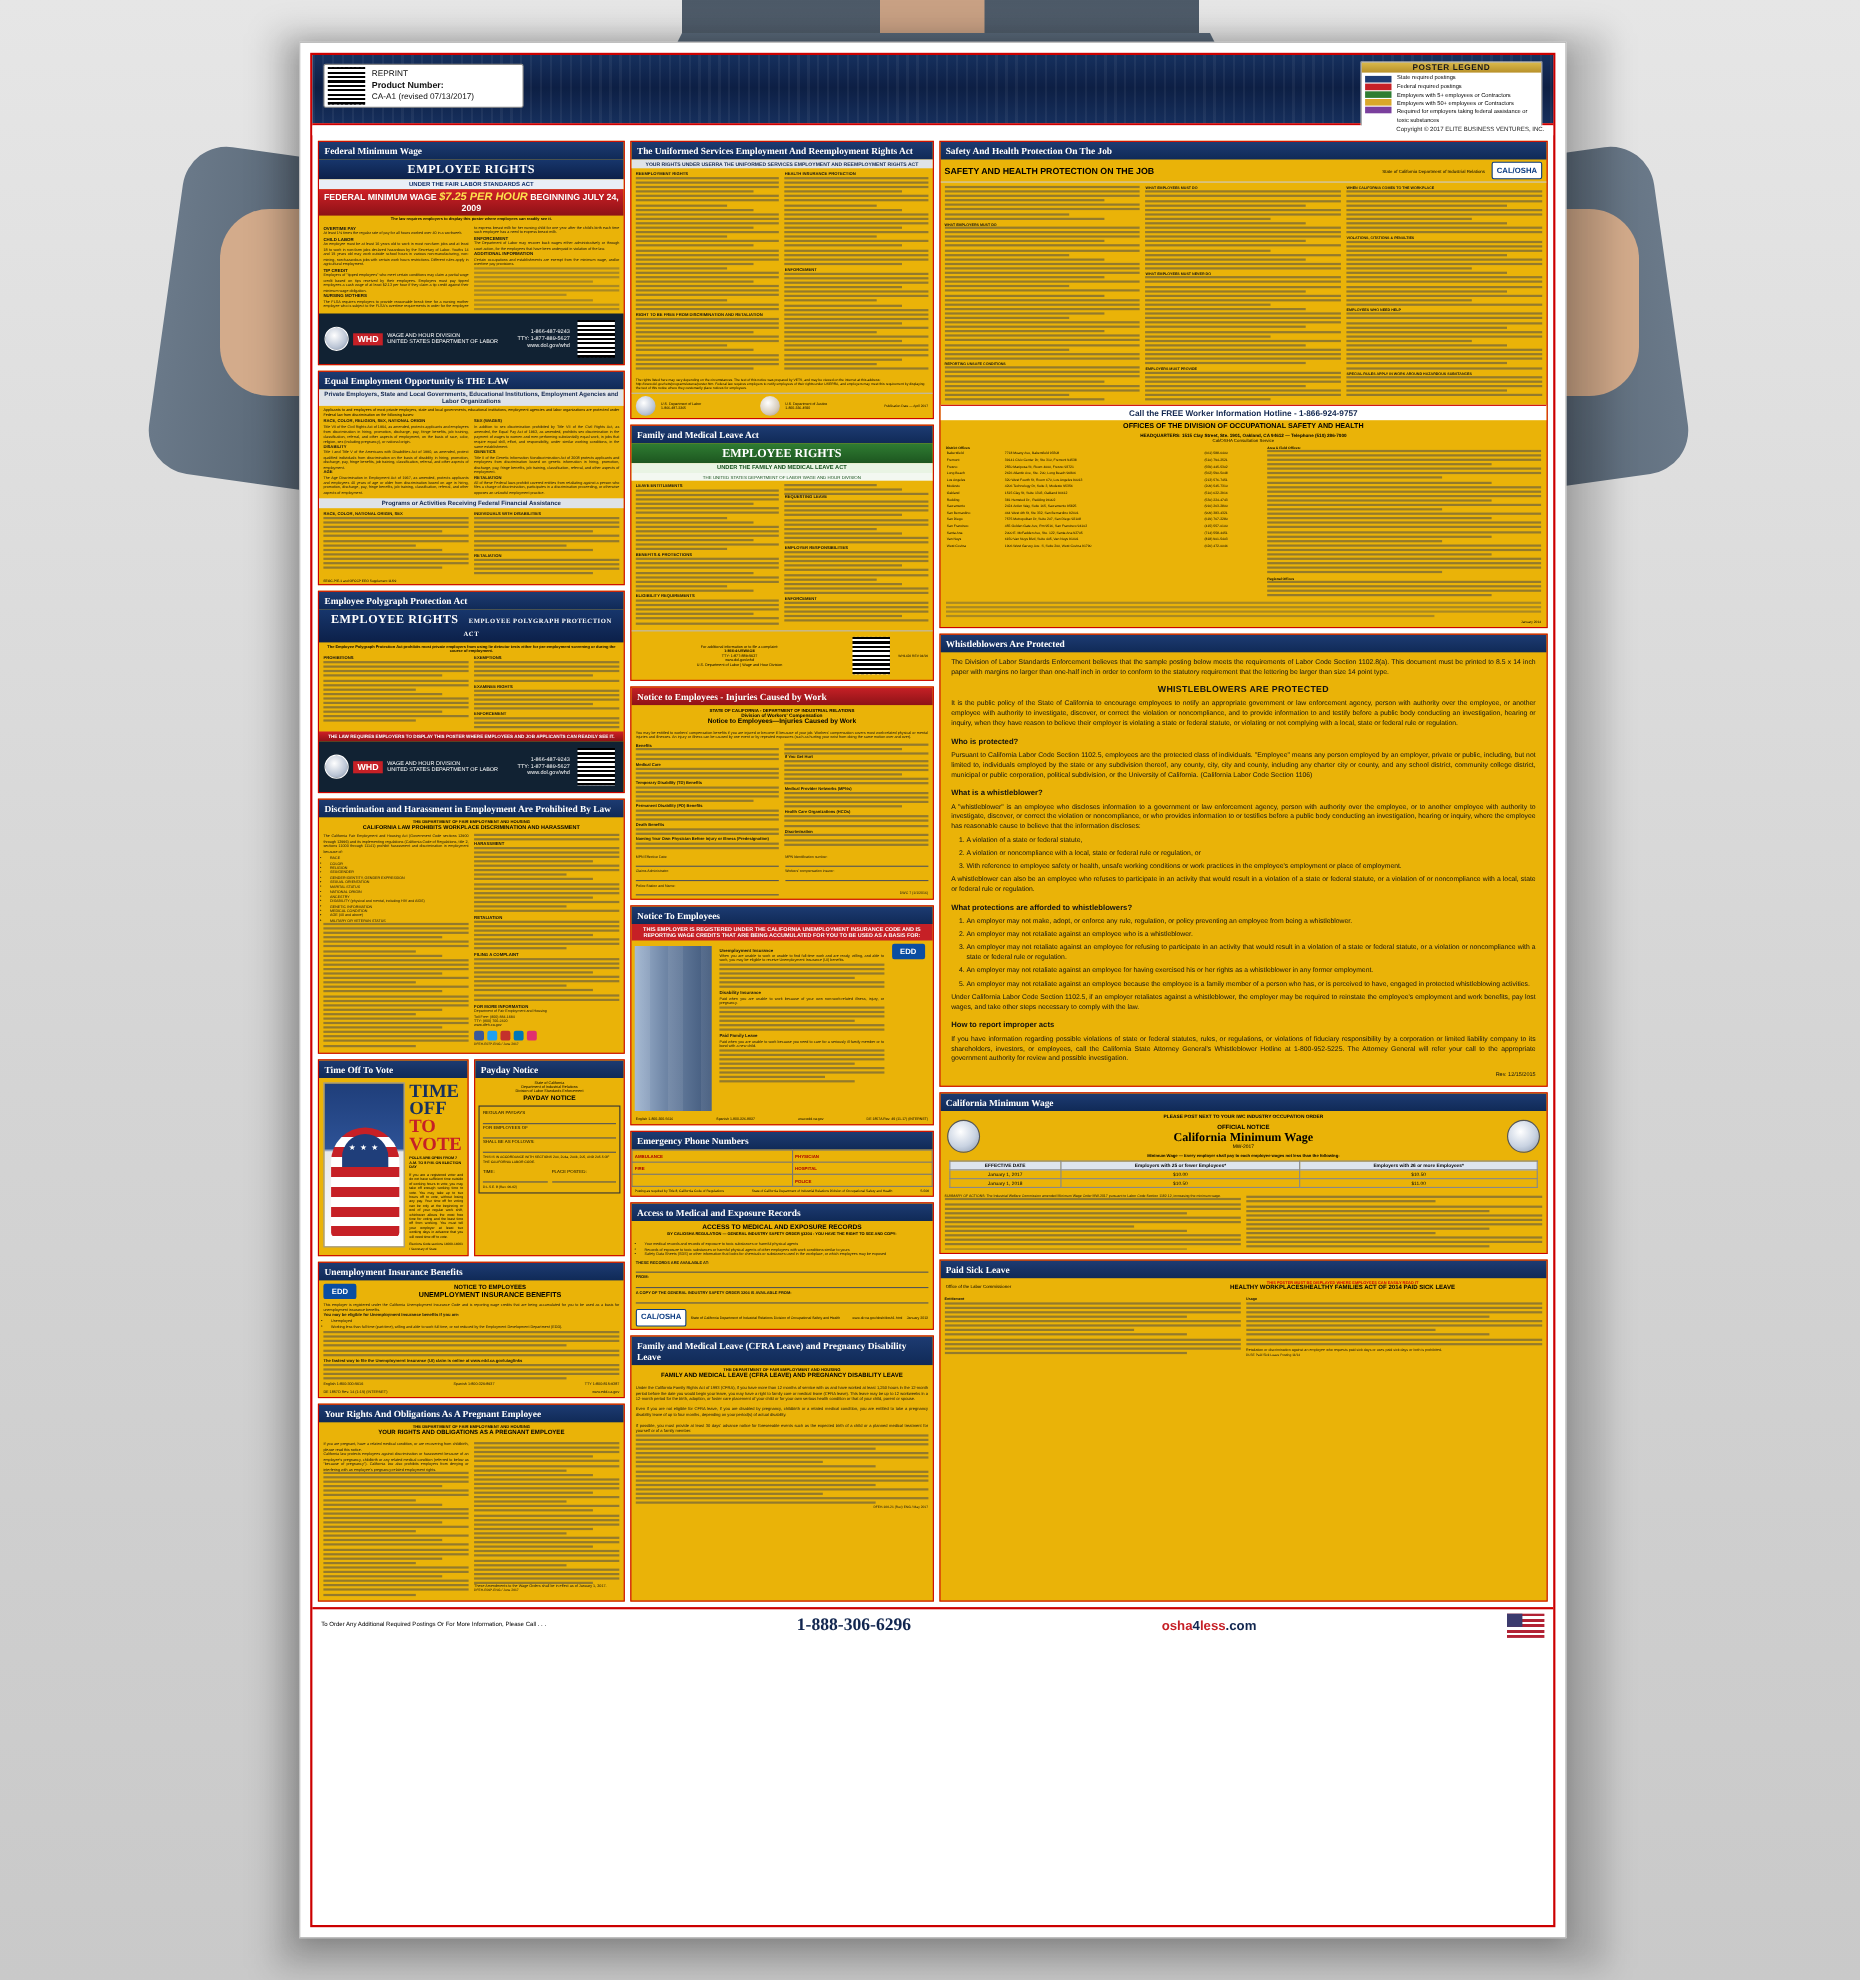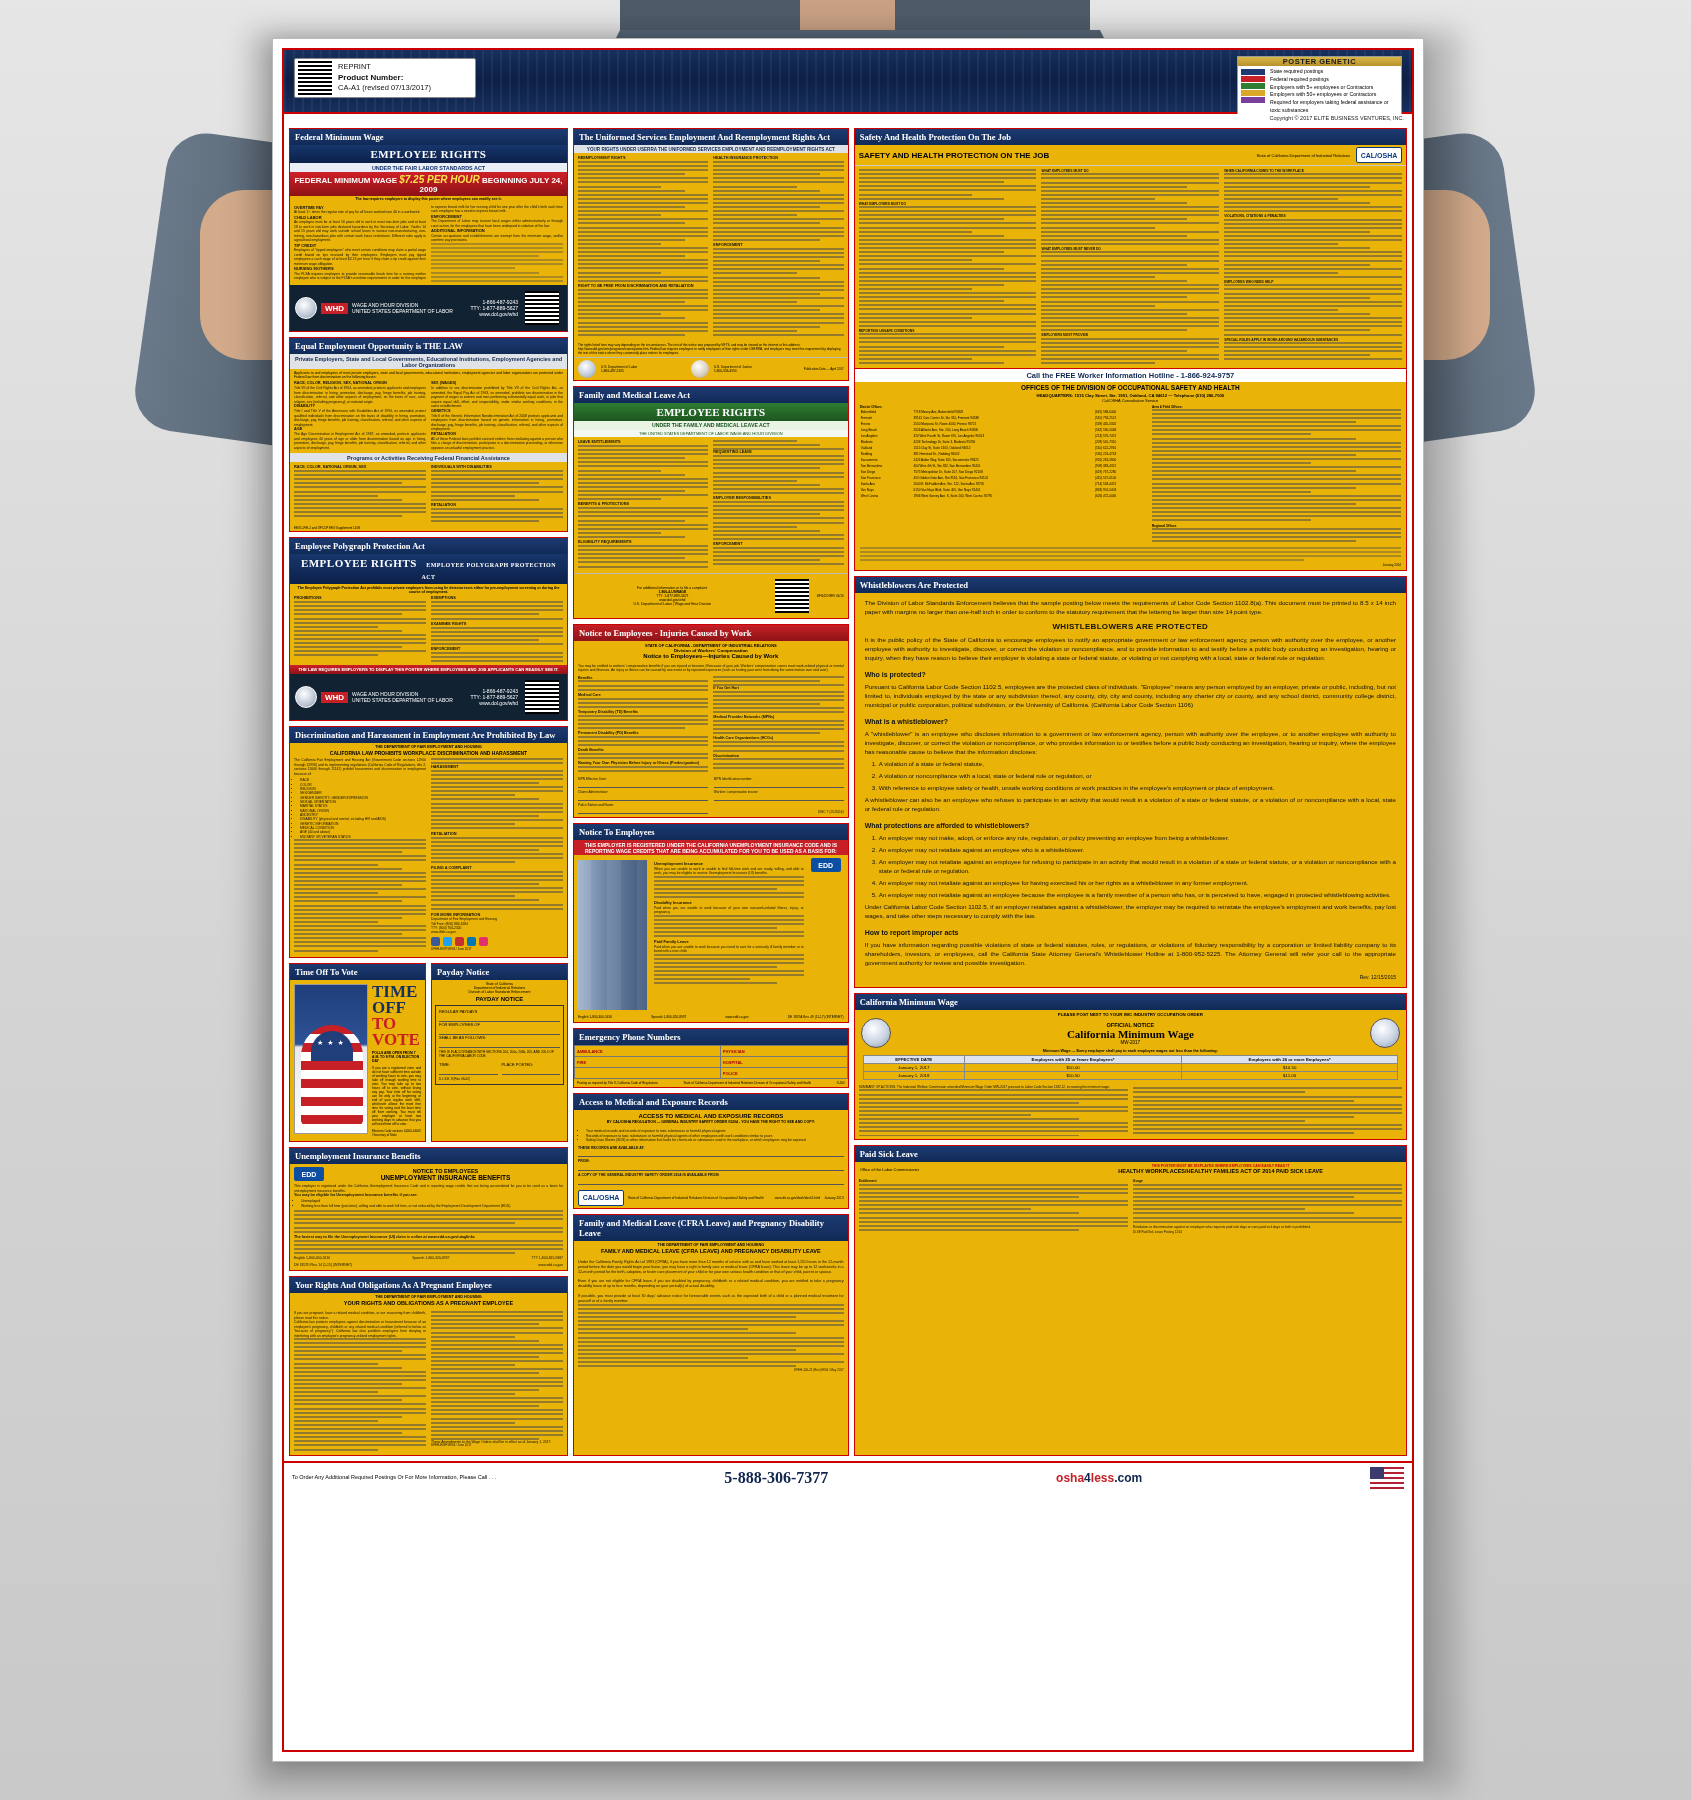--- a/index.html
+++ b/index.html
@@ -146,21 +146,21 @@
   <div class="hdr">
     <div class="prodbox">
       <div class="qr"></div>
       <div class="prodtxt">
         <div>REPRINT</div>
         <b>Product Number:</b>
         <div>CA-A1 (revised 07/13/2017)</div>
       </div>
     </div>
     <div class="legend">
-      <div class="legend-h">POSTER GENETIC</div>
+      <div class="legend-h">POSTER LEGEND</div>
       <div class="legend-b">
         <div class="legend-sw">
           <i style="background:#1d3b72"></i>
               <i style="background:#c62026"></i>
               <i style="background:#2f7d32"></i>
               <i style="background:#d9a72a"></i>
               <i style="background:#7a3f9d"></i>
         </div>
         <ul>
           <li>State required postings</li>
@@ -1539,21 +1539,21 @@
                 </span>
             <div>Retaliation or discrimination against an employee who requests paid sick days or uses paid sick days or both is prohibited.</div>
             <div style="font-size:3px;margin-top:2px">DLSE Paid Sick Leave Posting 11/14</div></div>
         </div>
       </div>
     </div>
   </div>
 
   <div class="footer">
     <div class="ft-left">To Order Any Additional Required Postings Or For More Information, Please Call . . .</div>
-    <div class="phone">5-888-306-7377</div>
+    <div class="phone">1-888-306-6296</div>
     <div class="brand">
       <span>osha</span><b>4</b><span>less</span><span style="color:#11264f">.com</span>
     </div>
     <div class="flag"></div>
   </div>
 
  </div>
 </div>
 
 </body></html>

